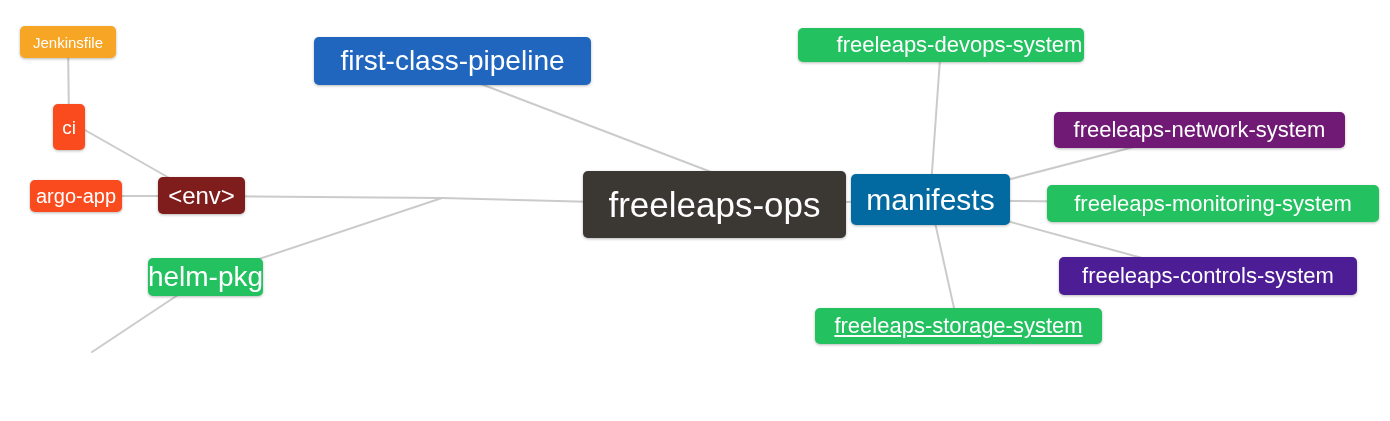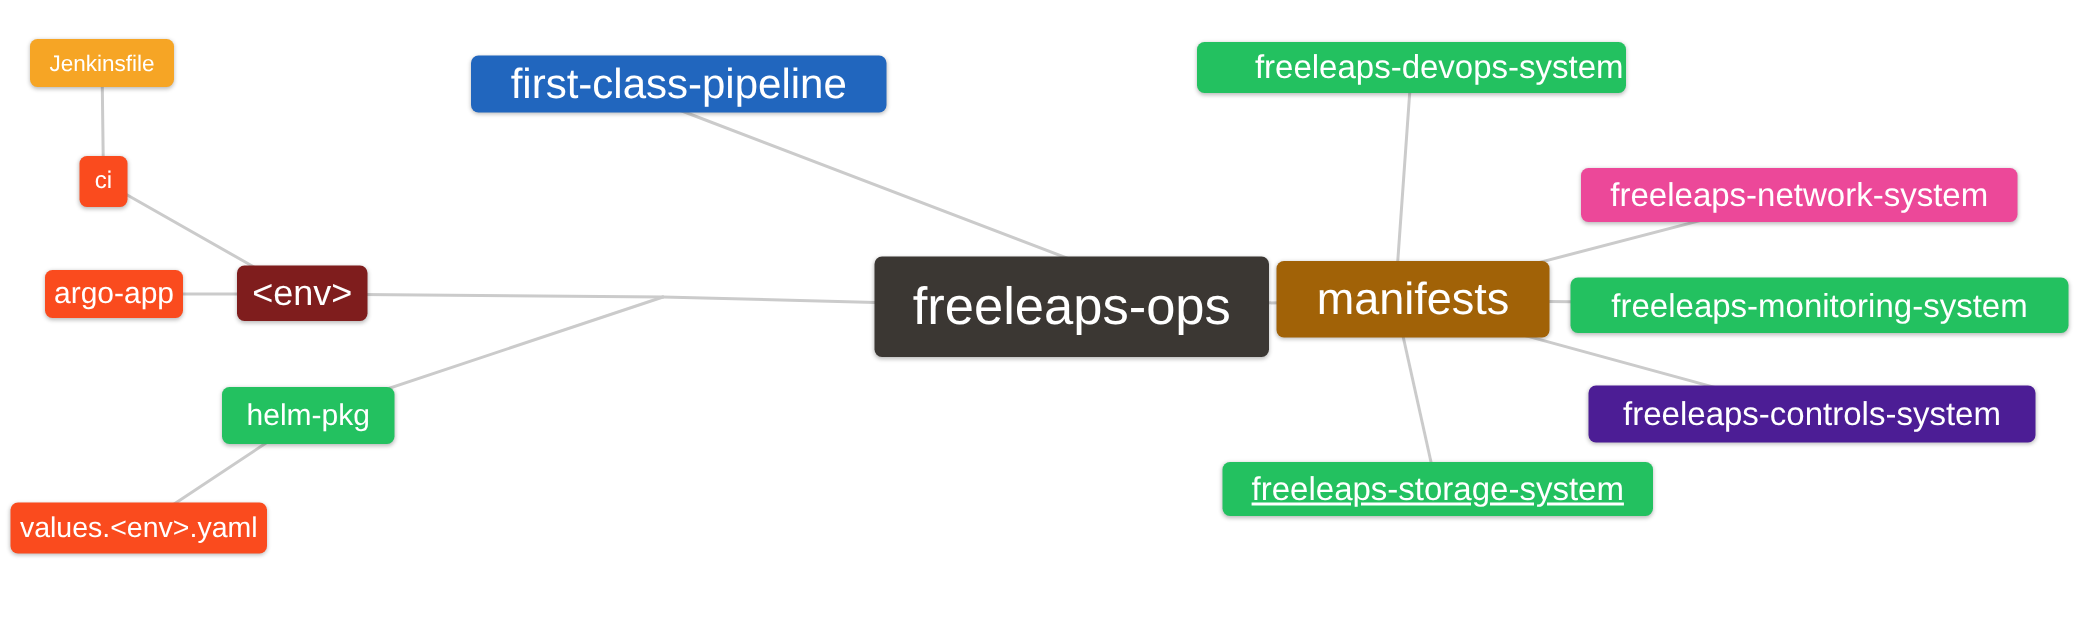--- a/index.html
+++ b/index.html
@@ -52,27 +52,26 @@
     <line x1="442" y1="198" x2="714" y2="205"></line>
     <line x1="714" y1="205" x2="930" y2="200"></line>
     <line x1="930" y1="200" x2="941" y2="45"></line>
     <line x1="930" y1="200" x2="1199" y2="130"></line>
     <line x1="930" y1="200" x2="1213" y2="203"></line>
     <line x1="930" y1="200" x2="1208" y2="276"></line>
     <line x1="930" y1="200" x2="958" y2="326"></line>
   </svg>
 
   <div class="node" style="left: 20px; top: 26px; width: 96px; height: 32px; font-size: 15px; background-color: rgb(246, 165, 37);">Jenkinsfile</div>
-  <div class="node" style="left: 53px; top: 104px; width: 32px; height: 34px; font-size: 16px; background-color: rgb(250, 75, 30);">ci</div>
+  <div class="node" style="left: 53px; top: 104px; width: 32px; height: 46px; font-size: 19px; background-color: rgb(250, 75, 30);">ci</div>
   <div class="node" style="left: 30px; top: 180px; width: 92px; height: 32px; font-size: 20px; background-color: rgb(250, 75, 30);">argo-app</div>
   <div class="node" style="left: 158px; top: 177px; width: 87px; height: 37px; font-size: 24px; background-color: #7f1d1d;">&lt;env&gt;</div>
-  <div class="node" style="left: 314px; top: 37px; width: 277px; height: 38px; font-size: 28px; background-color: rgb(33, 102, 190);">first-class-pipeline</div>
+  <div class="node" style="left: 314px; top: 37px; width: 277px; height: 48px; font-size: 28px; background-color: rgb(33, 102, 190);">first-class-pipeline</div>
   <div class="node" style="left: 583px; top: 171px; width: 263px; height: 67px; font-size: 35px; background-color: rgb(59, 55, 51); text-align: center;">freeleaps-ops</div>
-  <div class="node" style="left: 851px; top: 174px; width: 182px; height: 51px; font-size: 30px; background-color: #a16207;">manifests</div>
-  <div class="node" style="left: 148px; top: 258px; width: 115px; height: 38px; font-size: 20px; background-color: rgb(35, 193, 96);">helm-pkg</div>
-  <div class="node" style="left: 7px; top: 335px; width: 171px; height: 34px; font-size: 19px; background-color: rgb(250, 75, 30);">values.&lt;env&gt;.yaml</div>
+  <div class="node" style="left: 851px; top: 174px; width: 159px; height: 51px; font-size: 30px; background-color: #0369a1;">manifests</div>
+  <div class="node" style="left: 148px; top: 258px; width: 115px; height: 38px; font-size: 28px; background-color: rgb(35, 193, 96);">helm-pkg</div>
   <div class="node" style="left: 798px; top: 28px; width: 286px; height: 34px; font-size: 22px; background-color: rgb(35, 193, 96); padding-left: 37px;">freeleaps-devops-system</div>
-  <div class="node" style="left: 1054px; top: 112px; width: 291px; height: 36px; font-size: 22px; background-color: #ec4899;">freeleaps-network-system</div>
+  <div class="node" style="left: 1054px; top: 112px; width: 291px; height: 36px; font-size: 22px; background-color: #701a75;">freeleaps-network-system</div>
   <div class="node" style="left: 1047px; top: 185px; width: 332px; height: 37px; font-size: 22px; background-color: rgb(35, 193, 96);">freeleaps-monitoring-system</div>
   <div class="node" style="left: 1059px; top: 257px; width: 298px; height: 38px; font-size: 22px; background-color: #4c1d95;">freeleaps-controls-system</div>
   <div class="node" style="left: 815px; top: 308px; width: 287px; height: 36px; font-size: 22px; background-color: rgb(35, 193, 96); text-decoration: underline;">freeleaps-storage-system</div>
 
 </div>
 
 </body></html>

